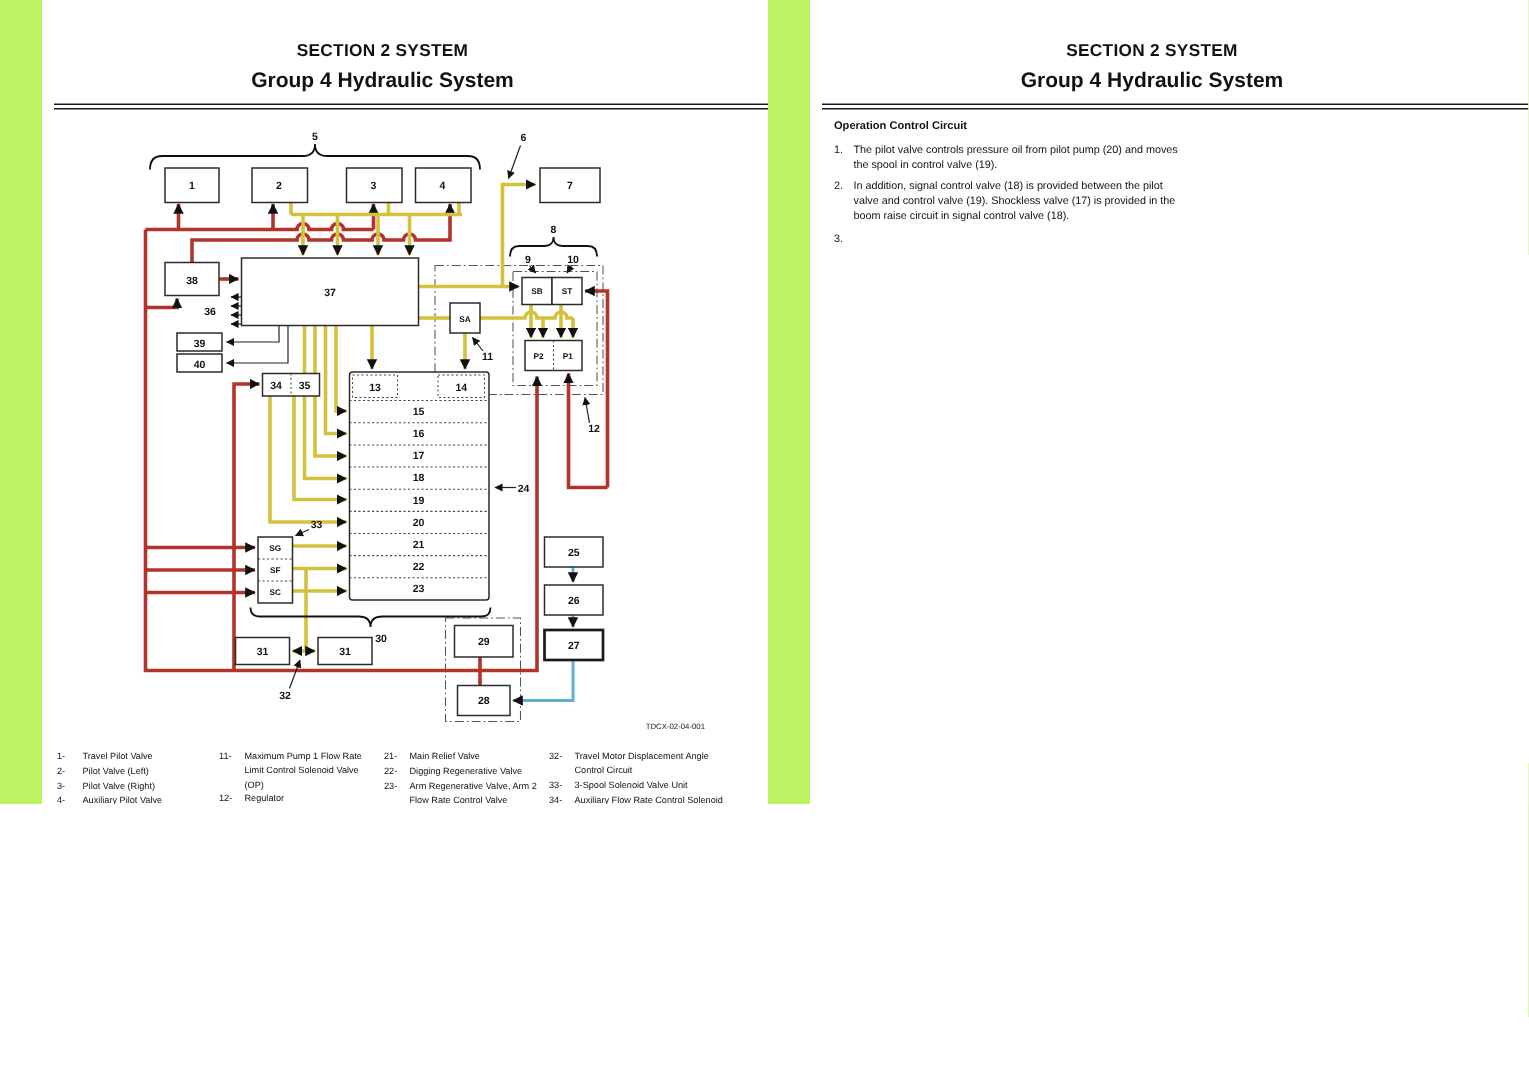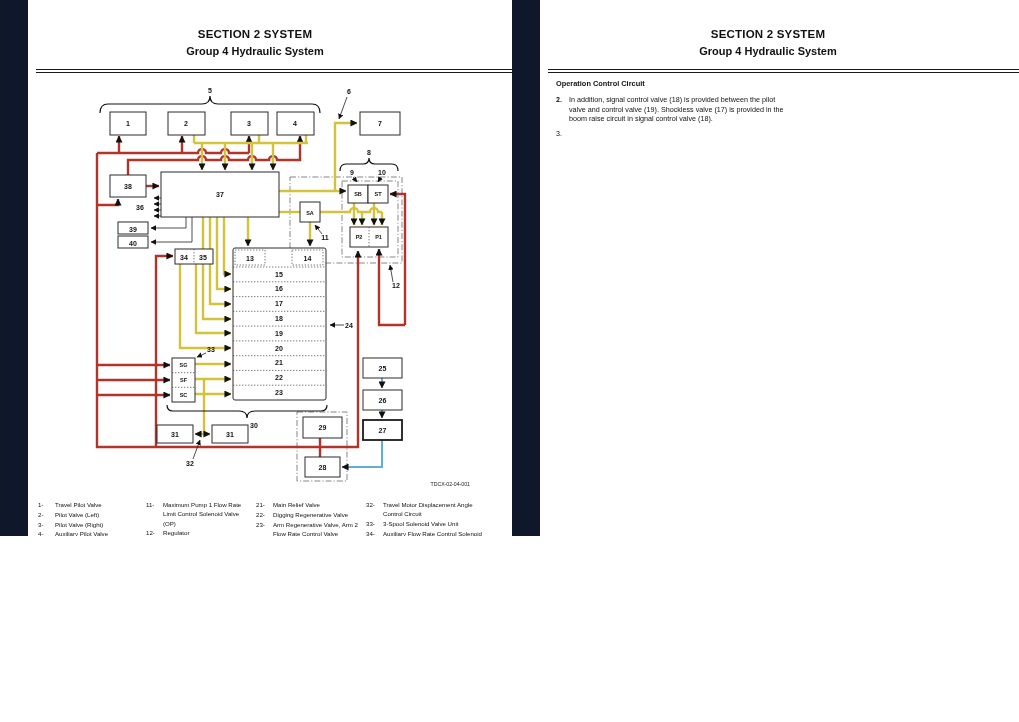--- a/index.html
+++ b/index.html
@@ -1,26 +1,26 @@
 <!DOCTYPE html>
 <html><head>
 <meta charset="utf-8">
 <title>Hydraulic System Manual</title>
 <style>
   html,body{margin:0;padding:0;background:#fff;}
-  #stage{position:relative;width:1019px;height:536px;background:#0f172a;overflow:hidden;
+  #stage{position:relative;width:1019px;height:536px;background:#bef264;overflow:hidden;
          font-family:"Liberation Sans",sans-serif;color:#111;}
   .page{position:absolute;top:0;height:722px;background:#fff;}
   #page-left{left:28px;width:484px;}
   #page-right{left:540px;width:479px;}
   .hdr{position:absolute;top:28px;left:0;text-align:center;}
   #page-left .hdr{width:454px;}
   #page-right .hdr{width:456px;}
   .hdr-title{font-size:11.5px;font-weight:bold;letter-spacing:.2px;}
-  .hdr-sub{font-size:11px;font-weight:bold;margin-top:5px;}
+  .hdr-sub{font-size:14px;font-weight:bold;margin-top:5px;}
   .rule-top{position:absolute;top:69px;left:8px;right:0;height:2px;
             border-top:1px solid #1a1a1a;border-bottom:1px solid #1a1a1a;}
   .rule-bottom{position:absolute;top:671px;left:8px;right:0;border-top:1px solid #1a1a1a;}
   .footer-code{position:absolute;top:677px;left:10px;font-size:6.8px;}
   .footer-page{position:absolute;top:676px;left:12px;text-align:center;font-size:8px;font-weight:bold;}
   #page-left .footer-page{width:454px;}
   #page-right .footer-page{width:456px;}
   .page-edge{position:absolute;background:#1c1c2e;}
   
   .legend{position:absolute;top:500px;left:0;right:0;font-size:6.1px;line-height:1.52;}
@@ -313,21 +313,21 @@
     <div class="hdr">
       <div class="hdr-title">SECTION 2 SYSTEM</div>
       <div class="hdr-sub">Group 4 Hydraulic System</div>
     </div>
     <div class="rule-top"></div>
 
     <div class="body-block">
       <div class="body-heading">Operation Control Circuit</div>
       <div>
           <div class="body-item">
-          <span class="body-num">1.</span>
+          <span class="body-num">1.</span><span>The pilot valve controls pressure oil from pilot pump (20) and moves the spool in control valve (19).</span>
         </div>
           <div class="body-item">
           <span class="body-num">2.</span><span>In addition, signal control valve (18) is provided between the pilot valve and control valve (19). Shockless valve (17) is provided in the boom raise circuit in signal control valve (18).</span>
         </div>
           <div class="body-item">
           <span class="body-num">3.</span>
         </div>
         </div>
     </div>
 

